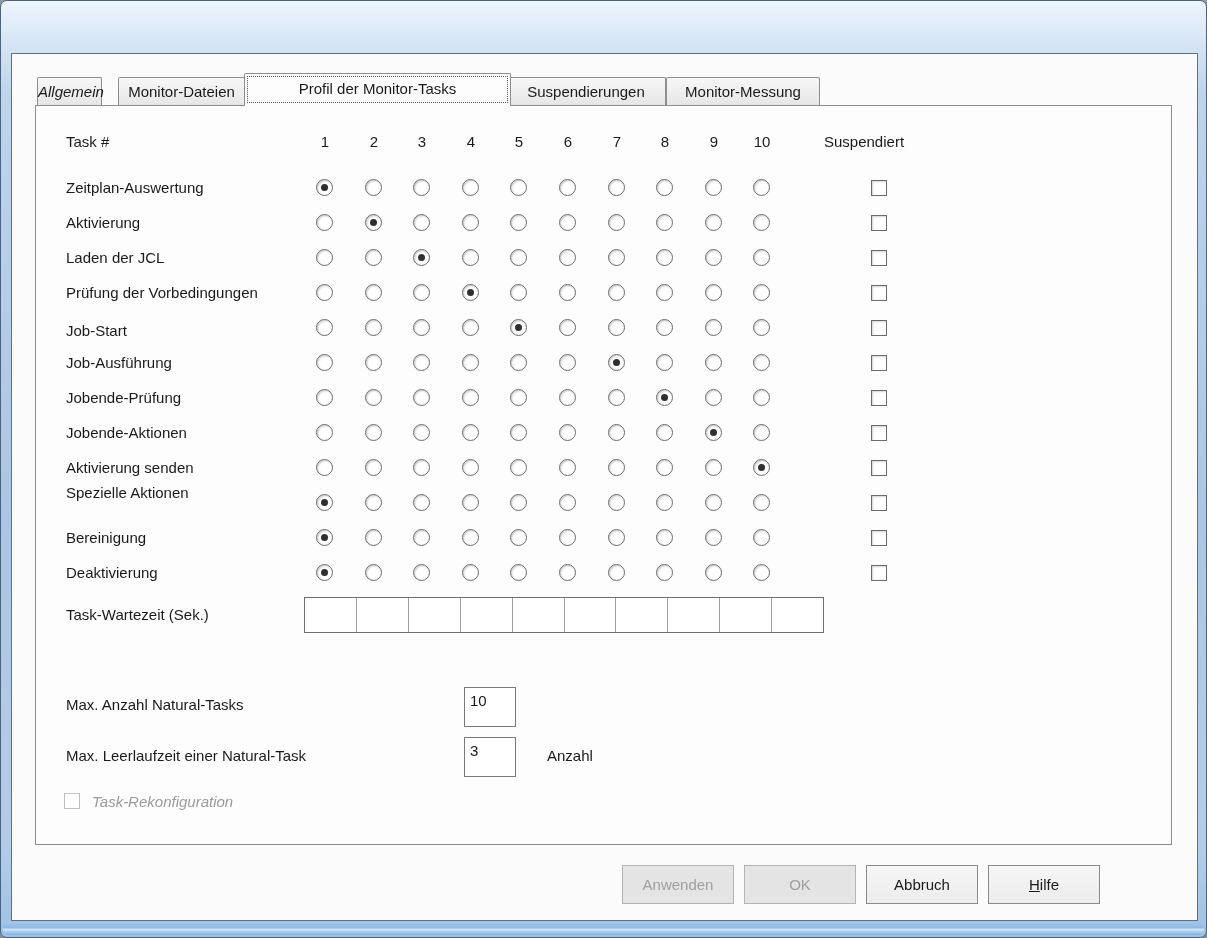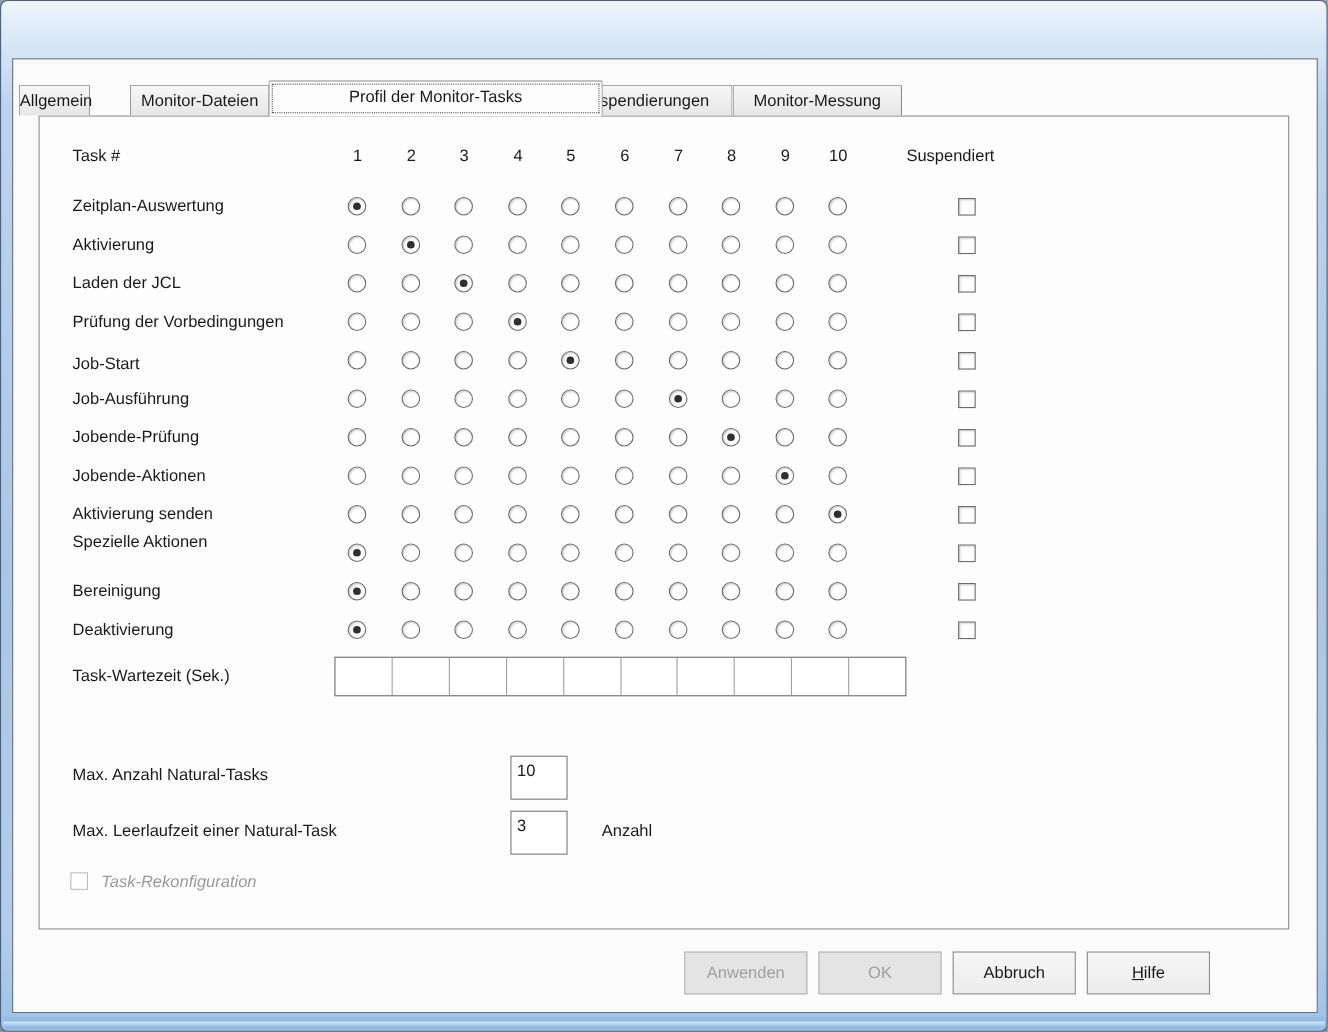--- a/index.html
+++ b/index.html
@@ -72,23 +72,23 @@
 </style>
 </head>
 <body>
 
 <div class="win">
 
 
   <div class="client">
     <div class="panel"></div>
     <div id="tabbar">
-        <div class="tab" style="left: 5px; width: 65px;">Allgemein</div>
+        <div class="tab" style="left: 25px; width: 65px; font-style: italic;">Allgemein</div>
         <div class="tab" style="left: 106px; width: 127px;">Monitor-Dateien</div>
-        <div class="tab active" style="left: 232px; width: 304px;">Profil der Monitor-Tasks</div>
+        <div class="tab active" style="left: 232px; width: 267px;">Profil der Monitor-Tasks</div>
         <div class="tab" style="left: 494px; width: 160px;">Suspendierungen</div>
         <div class="tab" style="left: 654px; width: 154px;">Monitor-Messung</div>
       </div>
 
     <div class="lbl" style="left:54px;top:79px;">Task #</div>
     <div id="col-headers">
         <div class="colnum" style="left: 298px; top: 79px;">1</div>
         <div class="colnum" style="left: 347px; top: 79px;">2</div>
         <div class="colnum" style="left: 395px; top: 79px;">3</div>
         <div class="colnum" style="left: 444px; top: 79px;">4</div>

